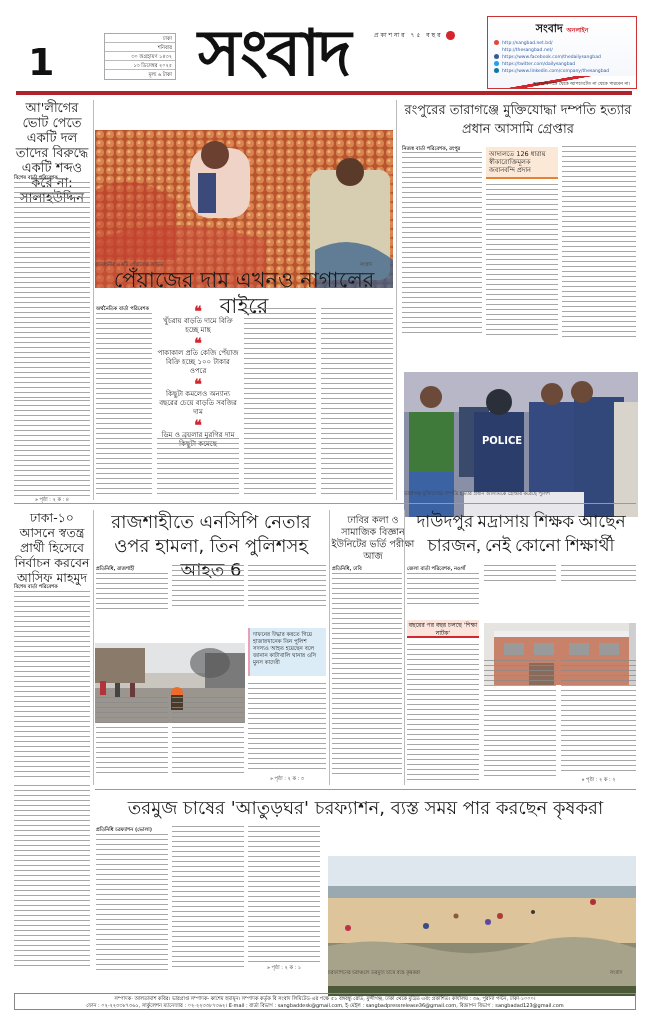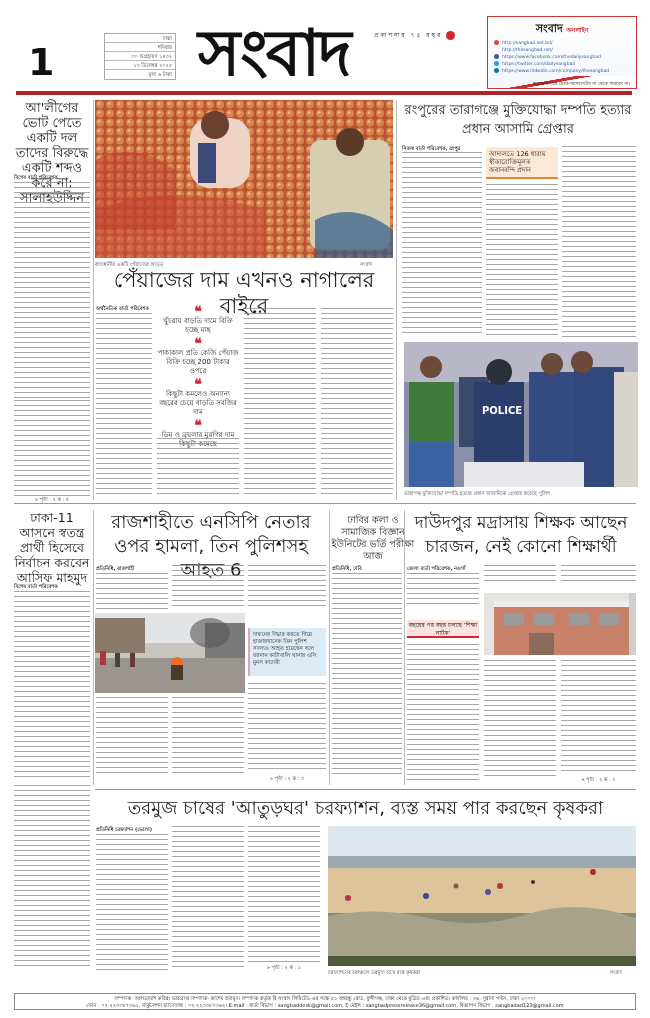--- a/index.html
+++ b/index.html
@@ -22,21 +22,21 @@
   .social-box .sb-row i { display: inline-block; width: 5px; height: 5px; border-radius: 50%; margin-right: 3px; vertical-align: middle; }
   .social-box .sb-foot { position: absolute; left: 0; right: 0; bottom: 0; height: 12px; background: linear-gradient(170deg, transparent 40%, #d3262e 41%, #d3262e 48%, #fff 49%); font-size: 4.5px; text-align: right; padding: 5px 6px 0 0; color: #222; }
   .rule-top { left: 16px; top: 91px; width: 616px; height: 4px; background: #b0232a; }
 
   
   .hl { color: #1a1a1a; font-family: "DejaVu Sans", sans-serif; line-height: 1.1; text-align: center; }
   .byline { font-size: 5px; font-weight: bold; color: #333; font-family: "DejaVu Sans", sans-serif; }
   .text { background-image: repeating-linear-gradient(180deg, #8a8a8a 0px, #8a8a8a 1.3px, transparent 1.3px, transparent 5px); opacity: .75; }
   .cont { font-size: 5px; color: #333; text-align: center; font-family: "DejaVu Sans", sans-serif; }
   .caption { font-size: 5px; color: #444; font-family: "DejaVu Sans", sans-serif; }
-  .photo { overflow: hidden; }
+  .photo { overflow: hidden; margin-top: 30px; }
   .vrule { background: #bbb; width: 1px; }
   .hrule { background: #999; height: 1px; }
 
   .quote-mark { color: #d3262e; font-size: 14px; font-weight: bold; text-align: center; line-height: 12px; }
   .quote-text { font-size: 7px; text-align: center; color: #222; line-height: 9px; font-family: "DejaVu Sans", sans-serif; }
 
   .footer-box { left: 14px; top: 993px; width: 622px; height: 17px; border: 1px solid #888; font-size: 5px; text-align: center; line-height: 7px; color: #222; padding-top: 1px; font-family: "DejaVu Sans", sans-serif; }
 </style>
 </head>
 <body>
@@ -100,21 +100,21 @@
 <div class="abs caption" style="left:360px;top:261px;">সংবাদ</div>
 
 <div class="abs hl" style="left:95px;top:267px;width:298px;font-size:21px;line-height:26px;">পেঁয়াজের দাম এখনও নাগালের বাইরে</div>
 <div class="abs byline" style="left:96px;top:305px;">অর্থনৈতিক বার্তা পরিবেশক</div>
 <div class="abs text" style="left:96px;top:313px;width:56px;height:185px;"></div>
 
 <div class="abs" style="left:157px;top:305px;width:82px;">
   <div class="quote-mark">❝</div>
   <div class="quote-text">খুঁচরায় বাড়তি দামে বিক্রি হচ্ছে মাছ</div>
   <div class="quote-mark" style="margin-top:2px">❝</div>
-  <div class="quote-text">পাকাকাল প্রতি কেজি পেঁয়াজ বিক্রি হচ্ছে 200 টাকার ওপরে</div>
+  <div class="quote-text">পাকাকাল প্রতি কেজি পেঁয়াজ বিক্রি হচ্ছে ১০০ টাকার ওপরে</div>
   <div class="quote-mark" style="margin-top:2px">❝</div>
   <div class="quote-text">কিছুটা কমলেও অন্যান্য বছরের চেয়ে বাড়তি সবজির দাম</div>
   <div class="quote-mark" style="margin-top:2px">❝</div>
   <div class="quote-text">ডিম ও ব্রয়লার মুরগির দাম কিছুটা কমেছে</div>
 </div>
 <div class="abs text" style="left:157px;top:438px;width:82px;height:60px;"></div>
 <div class="abs text" style="left:244px;top:308px;width:72px;height:190px;"></div>
 <div class="abs text" style="left:321px;top:308px;width:72px;height:190px;"></div>
 <div class="abs vrule" style="left:396px;top:100px;height:400px;"></div>
 
@@ -143,21 +143,21 @@
     <rect x="170" y="25" width="50" height="120" fill="#32477a"></rect>
     <circle cx="178" cy="20" r="11" fill="#6b4a3a"></circle>
     <rect x="210" y="30" width="24" height="115" fill="#d8d4cc"></rect>
     <rect x="60" y="120" width="120" height="25" fill="#e8e8ec"></rect>
   </svg>
 </div>
 <div class="abs caption" style="left:404px;top:490px;width:234px;line-height:6px;">তারাগঞ্জ মুক্তিযোদ্ধা দম্পতি হত্যার প্রধান আসামিকে গ্রেপ্তার করেছে পুলিশ</div>
 
 <div class="abs hrule" style="left:14px;top:503px;width:622px;"></div>
 
-<div class="abs hl" style="left:14px;top:510px;width:76px;font-size:12.5px;line-height:15px;">ঢাকা-11 আসনে স্বতন্ত্র প্রার্থী হিসেবে নির্বাচন করবেন আসিফ মাহমুদ</div>
+<div class="abs hl" style="left:14px;top:510px;width:76px;font-size:12.5px;line-height:15px;">ঢাকা-১০ আসনে স্বতন্ত্র প্রার্থী হিসেবে নির্বাচন করবেন আসিফ মাহমুদ</div>
 <div class="abs byline" style="left:14px;top:583px;">বিশেষ বার্তা পরিবেশক</div>
 <div class="abs text" style="left:14px;top:591px;width:76px;height:190px;"></div>
 <div class="abs vrule" style="left:93px;top:510px;height:275px;"></div>
 
 <div class="abs hl" style="left:95px;top:510px;width:232px;font-size:18px;line-height:24px;">রাজশাহীতে এনসিপি নেতার ওপর হামলা, তিন পুলিশসহ আহত 6</div>
 <div class="abs byline" style="left:96px;top:565px;">প্রতিনিধি, রাজশাহী</div>
 <div class="abs text" style="left:96px;top:573px;width:72px;height:36px;"></div>
 <div class="abs text" style="left:172px;top:565px;width:72px;height:44px;"></div>
 <div class="abs text" style="left:248px;top:565px;width:78px;height:44px;"></div>
 <div class="abs photo" style="left:95px;top:613px;width:150px;height:80px;">
@@ -182,21 +182,21 @@
 <div class="abs text" style="left:172px;top:697px;width:72px;height:80px;"></div>
 <div class="abs text" style="left:248px;top:683px;width:78px;height:90px;"></div>
 <div class="abs cont" style="left:248px;top:775px;width:78px;">» পৃষ্ঠা : ২ ক : ৩</div>
 <div class="abs vrule" style="left:329px;top:510px;height:275px;"></div>
 
 <div class="abs hl" style="left:331px;top:514px;width:84px;font-size:9.5px;line-height:12px;">ঢাবির কলা ও সামাজিক বিজ্ঞান ইউনিটের ভর্তি পরীক্ষা আজ</div>
 <div class="abs byline" style="left:332px;top:565px;">প্রতিনিধি, ঢাবি</div>
 <div class="abs text" style="left:332px;top:573px;width:70px;height:205px;"></div>
 <div class="abs vrule" style="left:404px;top:510px;height:275px;"></div>
 
-<div class="abs hl" style="left:406px;top:510px;width:230px;font-size:17px;line-height:24px;">দাউদপুর মদ্রাসায় শিক্ষক আছেন চারজন, নেই কোনো শিক্ষার্থী</div>
+<div class="abs hl" style="left:406px;top:510px;width:230px;font-size:17px;line-height:24px;font-family:Liberation Serif, serif;">দাউদপুর মদ্রাসায় শিক্ষক আছেন চারজন, নেই কোনো শিক্ষার্থী</div>
 <div class="abs byline" style="left:407px;top:565px;">জেলা বার্তা পরিবেশক, নওগাঁ</div>
 <div class="abs text" style="left:407px;top:573px;width:72px;height:34px;"></div>
 <div class="abs" style="left:407px;top:620px;width:72px;height:18px;background:#fbe4dc;border-bottom:2px solid #d3262e;text-align:center;">
   <div style="font-size:6px;line-height:8px;color:#222;font-family:'DejaVu Sans',sans-serif;padding-top:1px;">বছরের পর বছর চলছে 'শিক্ষা নাটক'</div>
 </div>
 <div class="abs text" style="left:407px;top:644px;width:72px;height:140px;"></div>
 <div class="abs text" style="left:484px;top:565px;width:72px;height:20px;"></div>
 <div class="abs text" style="left:561px;top:565px;width:75px;height:20px;"></div>
 <div class="abs photo" style="left:484px;top:593px;width:152px;height:62px;">
   <svg width="152" height="62" viewBox="0 0 152 62">

